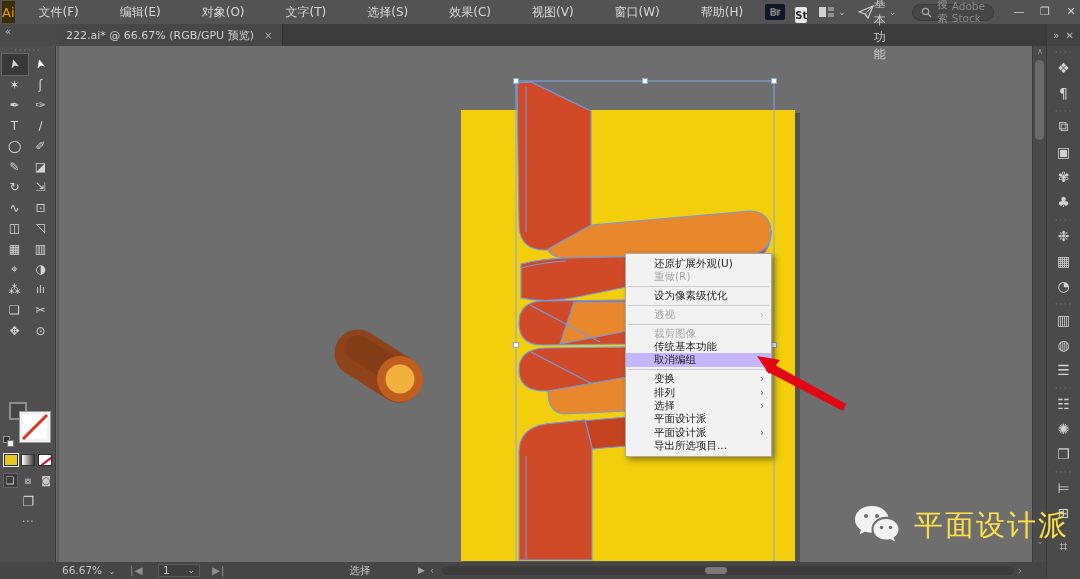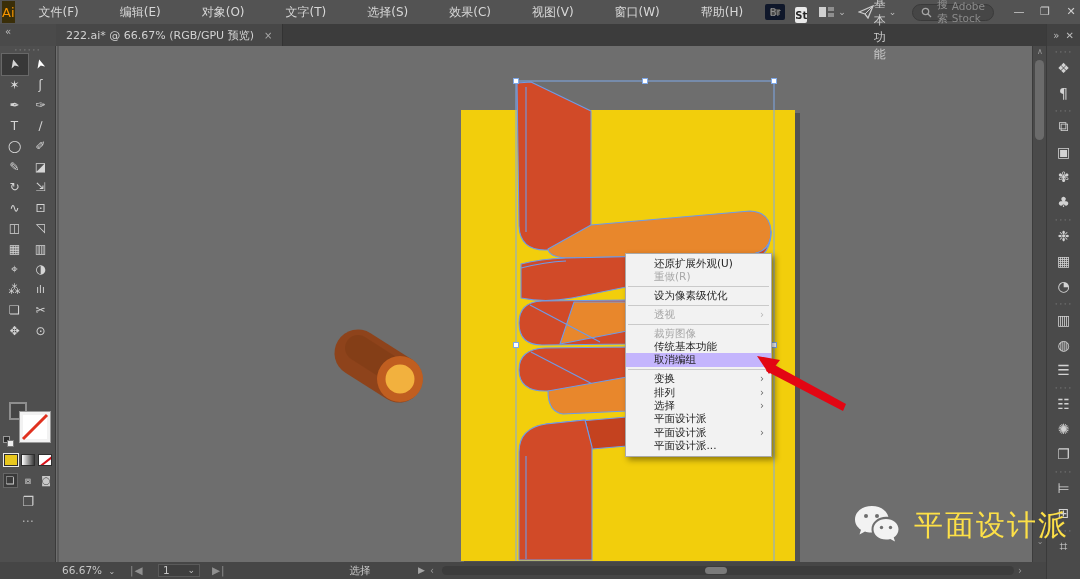--- a/index.html
+++ b/index.html
@@ -366,21 +366,21 @@
     <div class="msep"></div>
     <div class="mi disabled"><span>裁剪图像</span></div>
     <div class="mi"><span>传统基本功能</span></div>
     <div class="mi hl"><span>取消编组</span></div>
     <div class="msep"></div>
     <div class="mi"><span>变换</span><span class="sub">›</span></div>
     <div class="mi"><span>排列</span><span class="sub">›</span></div>
     <div class="mi"><span>选择</span><span class="sub">›</span></div>
     <div class="mi"><span>平面设计派</span></div>
     <div class="mi"><span>平面设计派</span><span class="sub">›</span></div>
-    <div class="mi"><span>平面设计派...</span></div>
+    <div class="mi"><span>导出所选项目...</span></div>
   </div>
 
   <svg class="arrow-overlay" viewBox="0 0 1080 579">
     <polygon points="757,356 780,360 769,374" fill="#E30613"></polygon>
     <polygon points="771,363 846,404 843,411 766,371" fill="#E30613"></polygon>
   </svg>
 
   <div class="watermark">
     <svg width="52" height="44" viewBox="0 0 52 44">
       <path d="M20,2 C10,2 3,8 3,15.5 C3,20 5.5,23.5 9,25.8 L7.5,30.5 L13,27.5 C15,28.2 17.5,28.7 20,28.5 C19.7,27.5 19.5,26.4 19.5,25.3 C19.5,18.3 26,12.8 34,12.8 C34.8,12.8 35.6,12.85 36.4,12.95 C35,6.6 28.3,2 20,2 Z" fill="#F2F2F2"></path>

